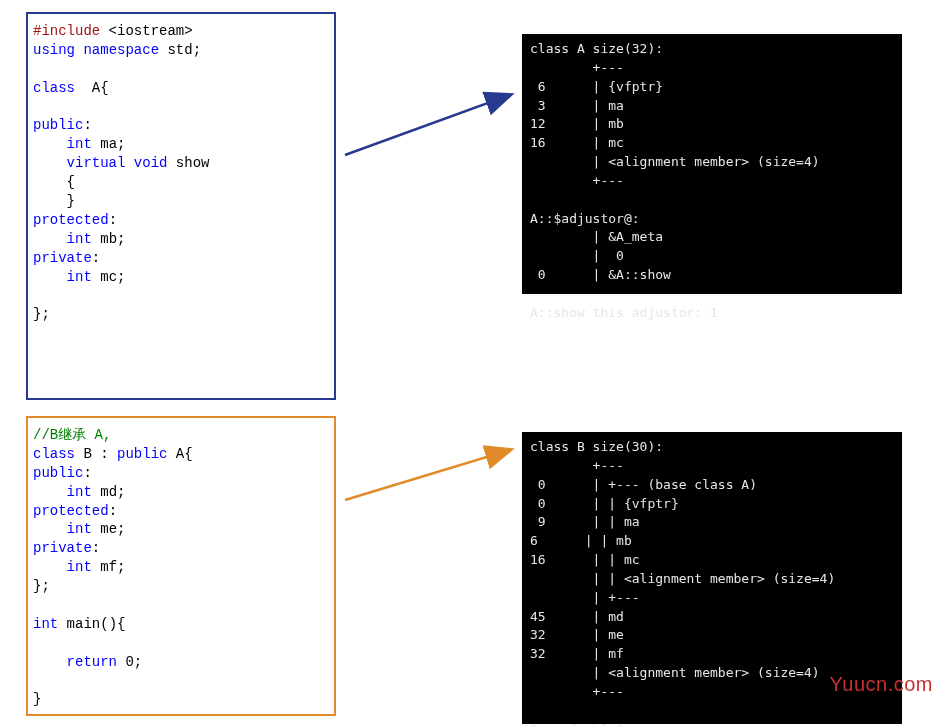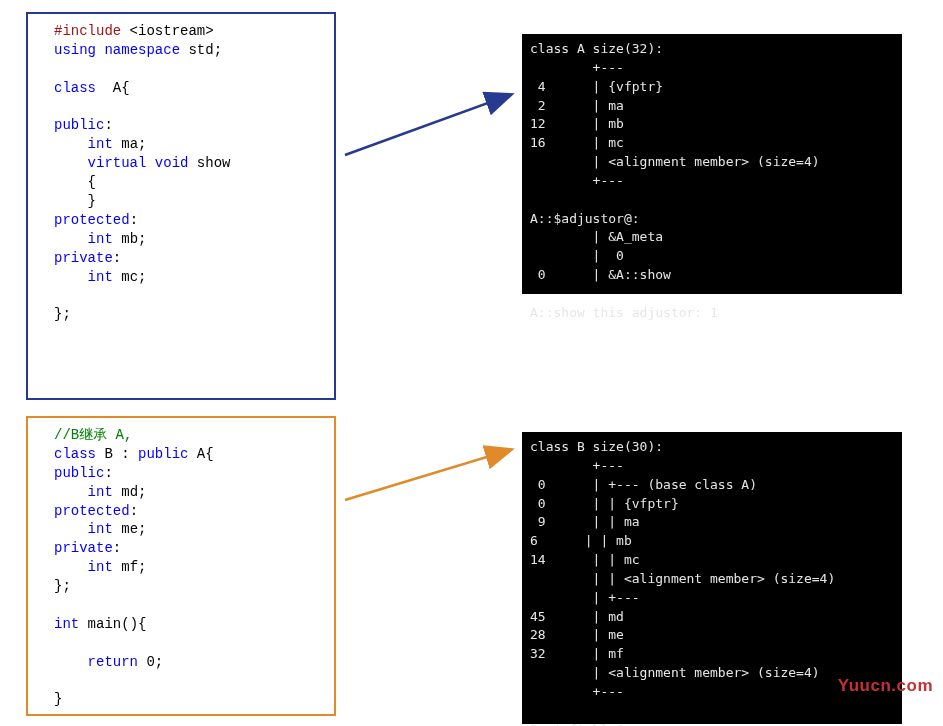--- a/index.html
+++ b/index.html
@@ -7,21 +7,21 @@
     padding: 0;
     width: 943px;
     height: 726px;
     background: #fff;
     font-family: Consolas, "Courier New", monospace;
     position: relative;
   }
   .code-box {
     position: absolute;
     background: #fff;
-    padding: 8px 26px;
+    padding: 8px 5px;
     box-sizing: border-box;
     font-size: 14px;
     line-height: 1.35;
     white-space: pre;
   }
   .code-blue {
     border: 2px solid #283a8f;
     left: 26px;
     top: 12px;
     width: 310px;
@@ -66,22 +66,22 @@
     position: absolute;
   }
   .arrow svg { display: block; }
 
   .watermark {
     position: absolute;
     right: 10px;
     bottom: 30px;
     color: #c83030;
     font-family: Arial, sans-serif;
-    font-size: 17px;
-    font-weight: bold;
+    font-size: 20px;
+    font-weight: normal;
     letter-spacing: 0.5px;
   }
 </style>
 </head>
 <body>
 
 <div class="code-box code-blue"><span class="kw-red">#include</span><span class="plain"> &lt;iostream&gt;</span>
 <span class="kw-blue">using</span><span class="plain"> </span><span class="kw-blue">namespace</span><span class="plain"> std;</span>
 
 <span class="kw-blue">class</span><span class="plain">  A{</span>
@@ -109,45 +109,45 @@
 <span class="plain">};</span>
 
 <span class="kw-blue">int</span><span class="plain"> main(){</span>
 
 <span class="plain">    </span><span class="kw-blue">return</span><span class="plain"> 0;</span>
 
 <span class="plain">}</span></div>
 
 <div class="term term-a"><span>class A size(32):</span>
 <span>        +---</span>
-<span> 4      | {vfptr}</span>
-<span> 2      | ma</span>
+<span> 6      | {vfptr}</span>
+<span> 3      | ma</span>
 <span>12      | mb</span>
 <span>16      | mc</span>
 <span>        | &lt;alignment member&gt; (size=4)</span>
 <span>        +---</span>
 <span></span>
 <span>A::$adjustor@:</span>
 <span>        | &amp;A_meta</span>
 <span>        |  0</span>
 <span> 0      | &amp;A::show</span>
 <span></span>
 <span>A::show this adjustor: 1</span></div>
 
 <div class="term term-b"><span>class B size(30):</span>
 <span>        +---</span>
 <span> 0      | +--- (base class A)</span>
 <span> 0      | | {vfptr}</span>
 <span> 9      | | ma</span>
 <span>6      | | mb</span>
-<span>14      | | mc</span>
+<span>16      | | mc</span>
 <span>        | | &lt;alignment member&gt; (size=4)</span>
 <span>        | +---</span>
 <span>45      | md</span>
-<span>28      | me</span>
+<span>32      | me</span>
 <span>32      | mf</span>
 <span>        | &lt;alignment member&gt; (size=4)</span>
 <span>        +---</span>
 <span></span>
 <span>B::$vftable@:</span>
 
 
 </div>
 
 <div class="arrow" style="left:340px; top:85px;">

